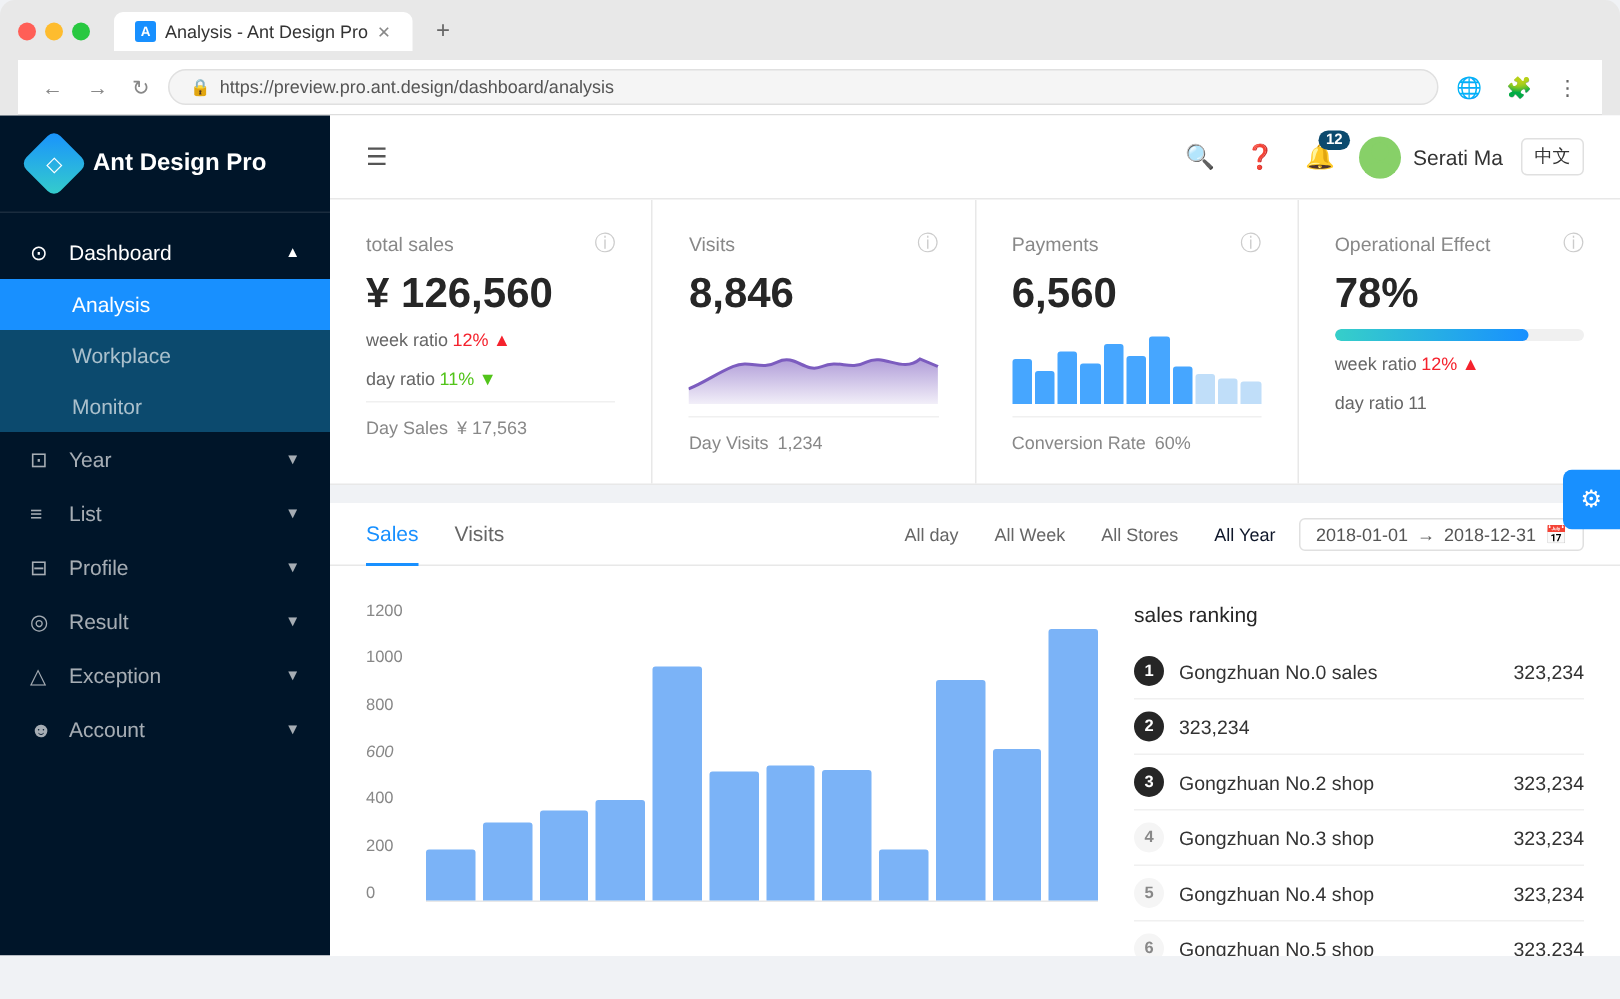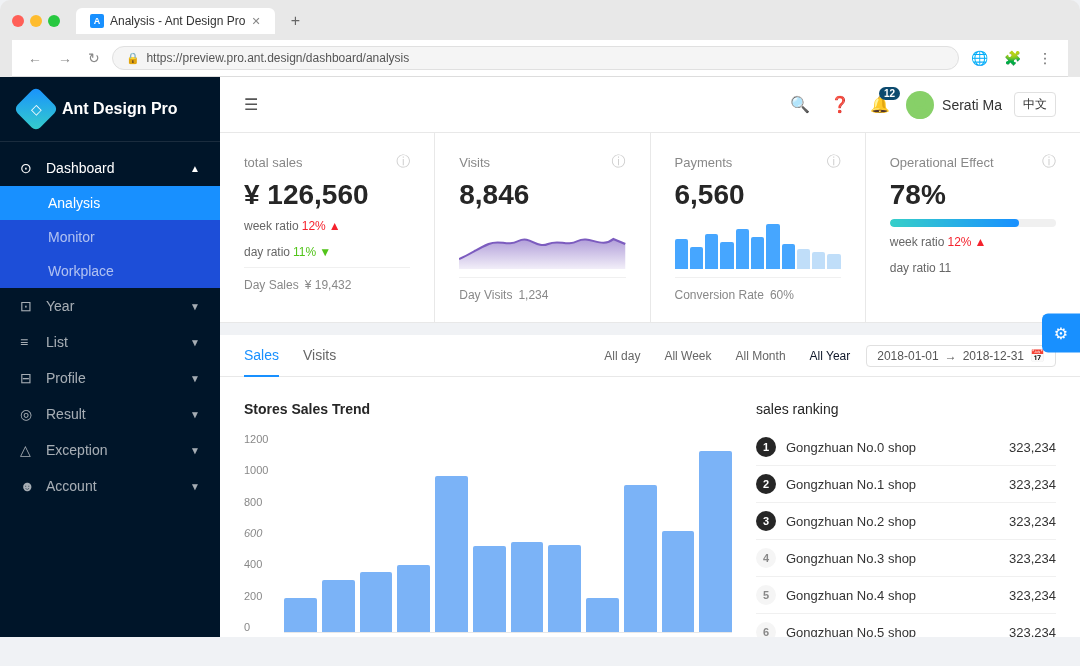--- a/index.html
+++ b/index.html
@@ -92,21 +92,21 @@
       display: flex; align-items: center; gap: 10px;
       padding: 10px 20px;
       color: rgba(255,255,255,0.65);
       cursor: pointer;
       font-size: 14px;
       user-select: none;
     }
     .nav-item.active { color: white; }
     .nav-item .nav-icon { font-size: 14px; width: 16px; }
     .nav-item .arrow { margin-left: auto; font-size: 10px; }
-    .nav-sub { background: #1d4ed8; }
+    .nav-sub { background: #0c4a6e; }
     .nav-sub-item {
       padding: 9px 20px 9px 48px;
       color: rgba(255,255,255,0.65);
       cursor: pointer;
       font-size: 14px;
     }
     .nav-sub-item.active {
       background: #1890ff;
       color: white;
     }
@@ -292,22 +292,22 @@
     </div>
     <div class="sidebar-nav">
 
       <div class="nav-item active">
         <span class="nav-icon">⊙</span>
         <span>Dashboard</span>
         <span class="arrow">▲</span>
       </div>
       <div class="nav-sub">
         <div class="nav-sub-item active">Analysis</div>
+        <div class="nav-sub-item">Workplace</div>
         <div class="nav-sub-item">Monitor</div>
-        <div class="nav-sub-item">Workplace</div>
       </div>
       <div class="nav-item">
         <span class="nav-icon">⊡</span>
         <span>Year</span>
         <span class="arrow">▼</span>
       </div>
       <div class="nav-item">
         <span class="nav-icon">≡</span>
         <span>List</span>
         <span class="arrow">▼</span>
@@ -370,21 +370,21 @@
             <span class="stat-title">total sales</span>
             <span class="stat-info">ⓘ</span>
           </div>
           <div class="stat-value">¥ 126,560</div>
           <div class="stat-sub">
             <span>week ratio <span style="color:#f5222d">12%</span> <span style="color:#f5222d">▲</span></span>
             <span>day ratio <span style="color:#52c41a">11%</span> <span style="color:#52c41a">▼</span></span>
           </div>
           <div class="stat-footer">
             <span>Day Sales</span>
-            <span>¥ 19,432</span>
+            <span>¥ 17,563</span>
           </div>
         </div>
 
         <div class="stat-card">
           <div class="stat-header">
             <span class="stat-title">Visits</span>
             <span class="stat-info">ⓘ</span>
           </div>
           <div class="stat-value">8,846</div>
 
@@ -449,34 +449,33 @@
       </div>
 
       <div class="analysis-section">
 
         <div class="analysis-tabs">
           <button class="tab-btn active">Sales</button>
           <button class="tab-btn">Visits</button>
           <div class="tab-filters">
             <button class="filter-btn">All day</button>
             <button class="filter-btn">All Week</button>
-            <button class="filter-btn">All Month</button>
+            <button class="filter-btn">All Stores</button>
             <button class="filter-btn active" style="color:#0f172a">All Year</button>
             <div class="date-range">
               <span>2018-01-01</span>
               <span> → </span>
               <span>2018-12-31</span>
               <span>📅</span>
             </div>
           </div>
         </div>
 
         <div class="chart-ranking-row">
           <div class="chart-section">
-            <div class="chart-title">Stores Sales Trend</div>
             <div style="position:relative; padding-left:40px;">
 
               <div style="position:absolute;left:0;top:0;height:200px;display:flex;flex-direction:column;justify-content:space-between;">
                 <span style="font-size:11px;color:#888;">1200</span>
                 <span style="font-size:11px;color:#888;">1000</span>
                 <span style="font-size:11px;color:#888;">800</span>
                 <span style="font-size:11px;color:#888;font-style:italic;">600</span>
                 <span style="font-size:11px;color:#888;">400</span>
                 <span style="font-size:11px;color:#888;">200</span>
                 <span style="font-size:11px;color:#888;">0</span>
@@ -500,26 +499,25 @@
 
             </div>
           </div>
 
           <div class="ranking-section">
             <div class="ranking-title">sales ranking</div>
             <div id="ranking-list">
 
             <div class="ranking-item">
       <span class="rank-num top">1</span>
-      <span class="rank-shop">Gongzhuan No.0 shop</span>
+      <span class="rank-shop">Gongzhuan No.0 sales</span>
       <span class="rank-value">323,234</span>
     </div>
                 <div class="ranking-item">
       <span class="rank-num top">2</span>
-      <span class="rank-shop">Gongzhuan No.1 shop</span>
       <span class="rank-value">323,234</span>
     </div>
                 <div class="ranking-item">
       <span class="rank-num top">3</span>
       <span class="rank-shop">Gongzhuan No.2 shop</span>
       <span class="rank-value">323,234</span>
     </div>
                 <div class="ranking-item">
       <span class="rank-num ">4</span>
       <span class="rank-shop">Gongzhuan No.3 shop</span>

